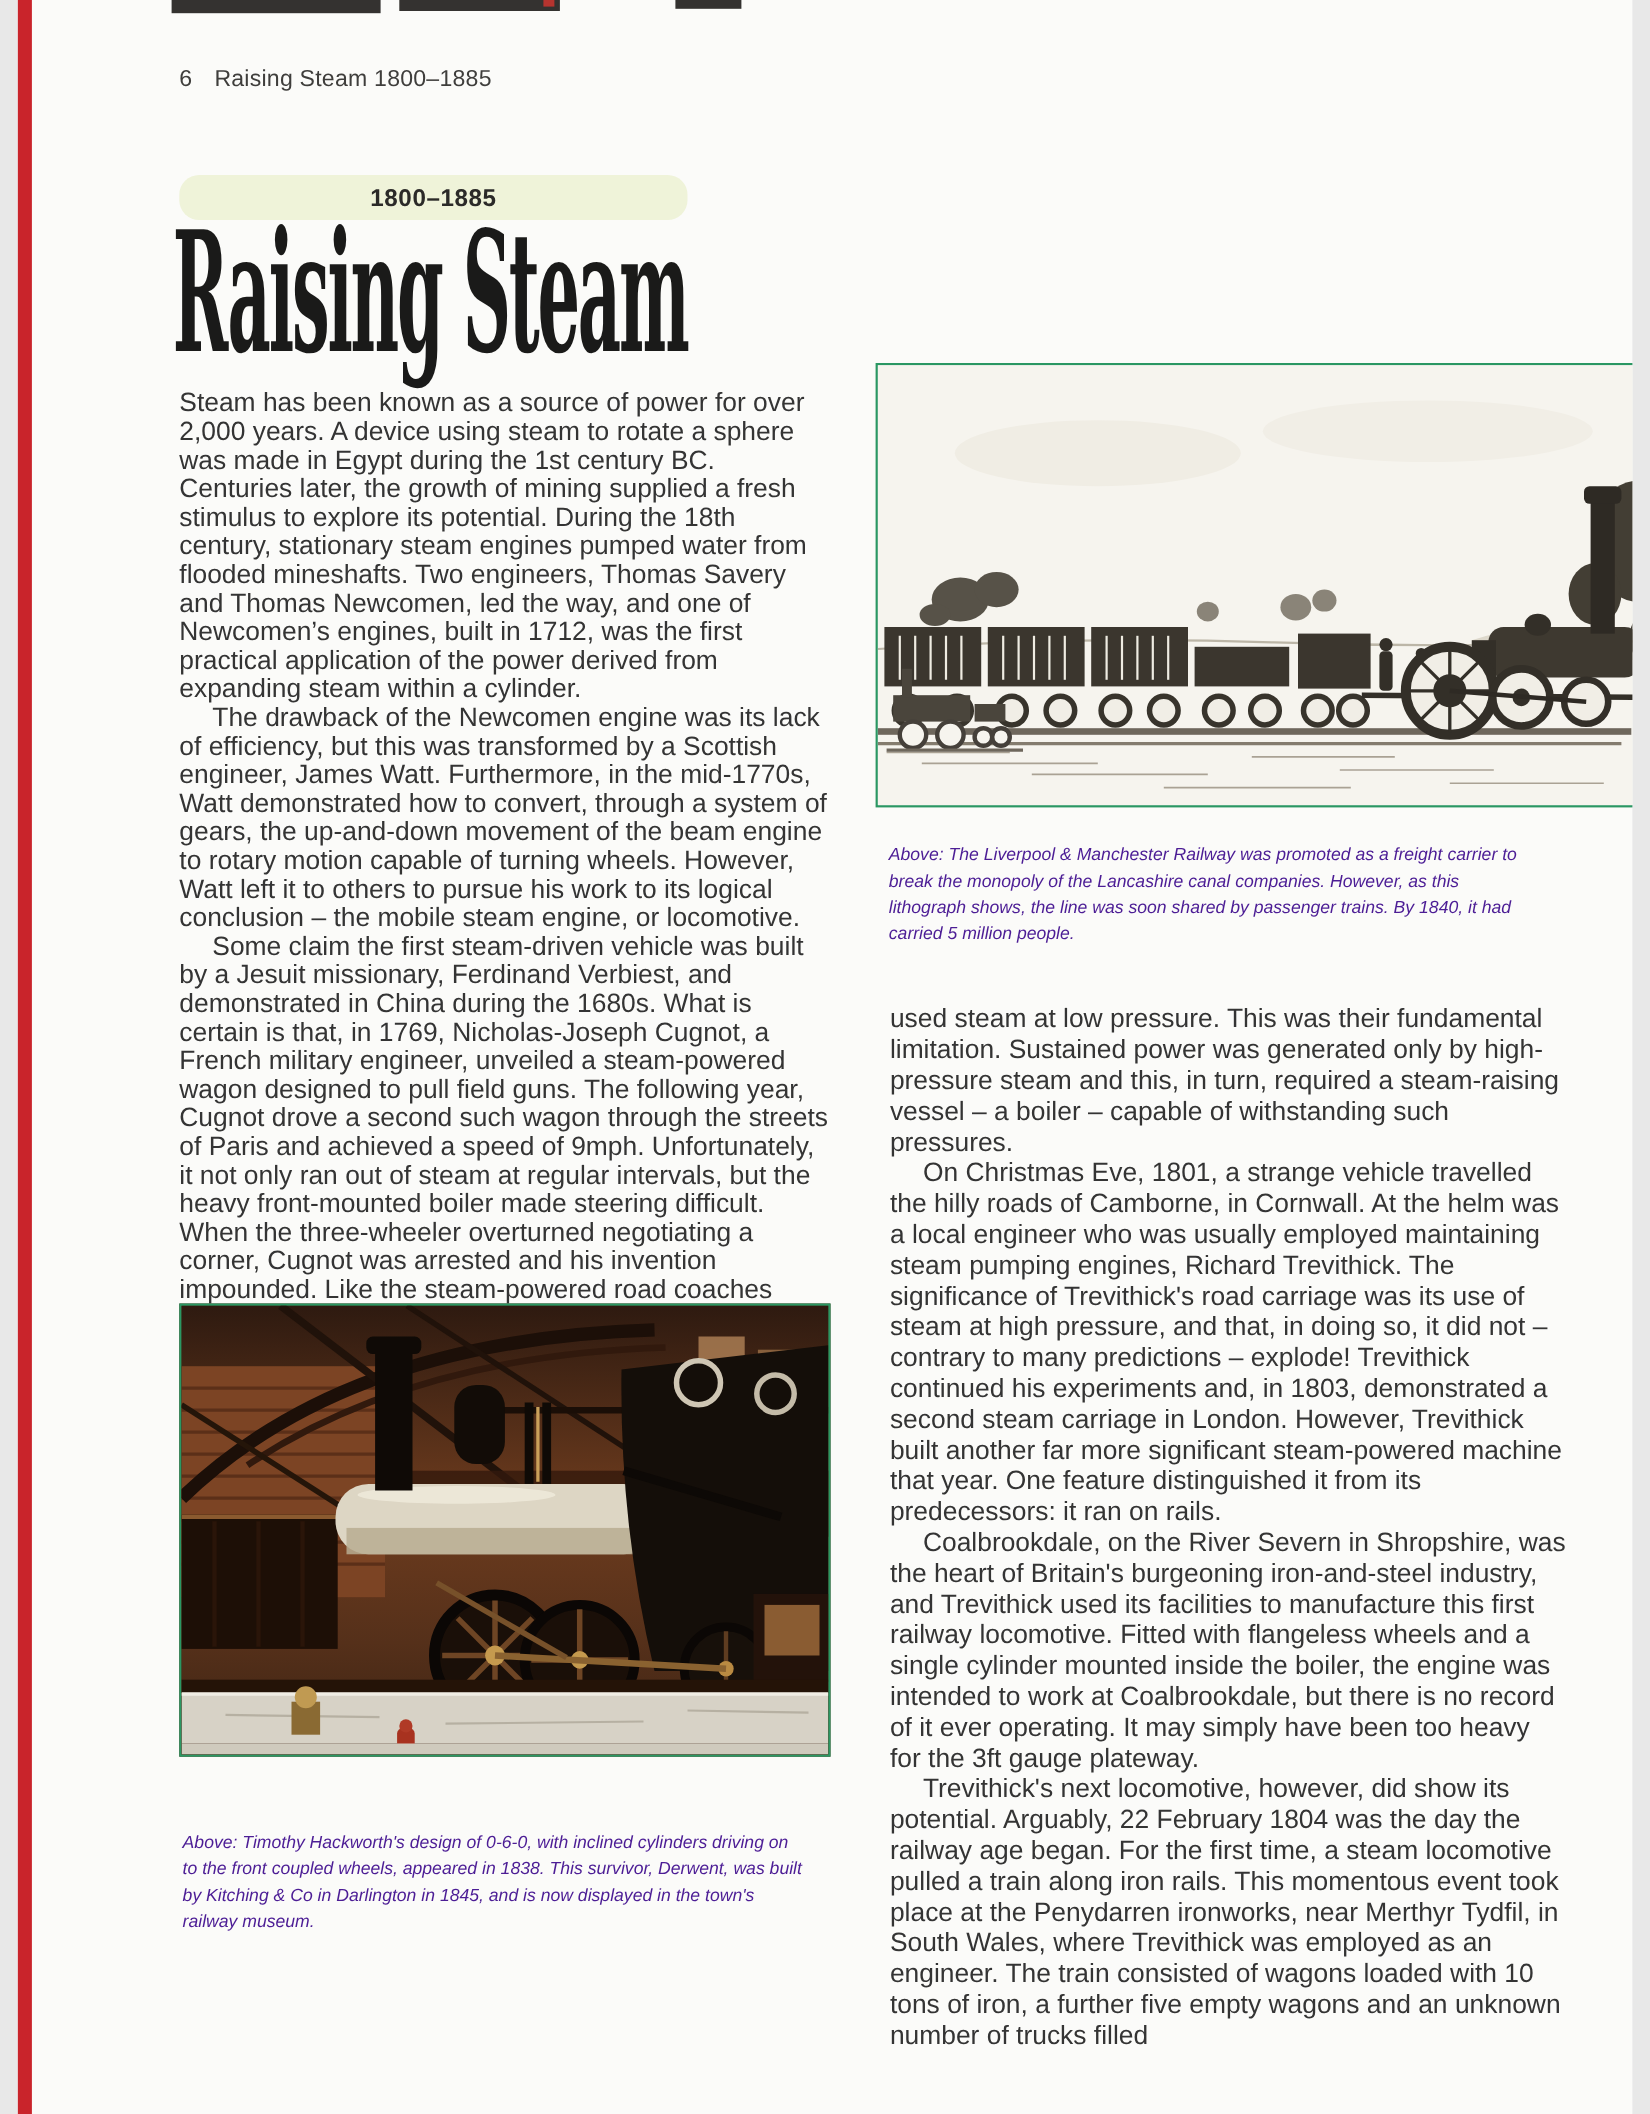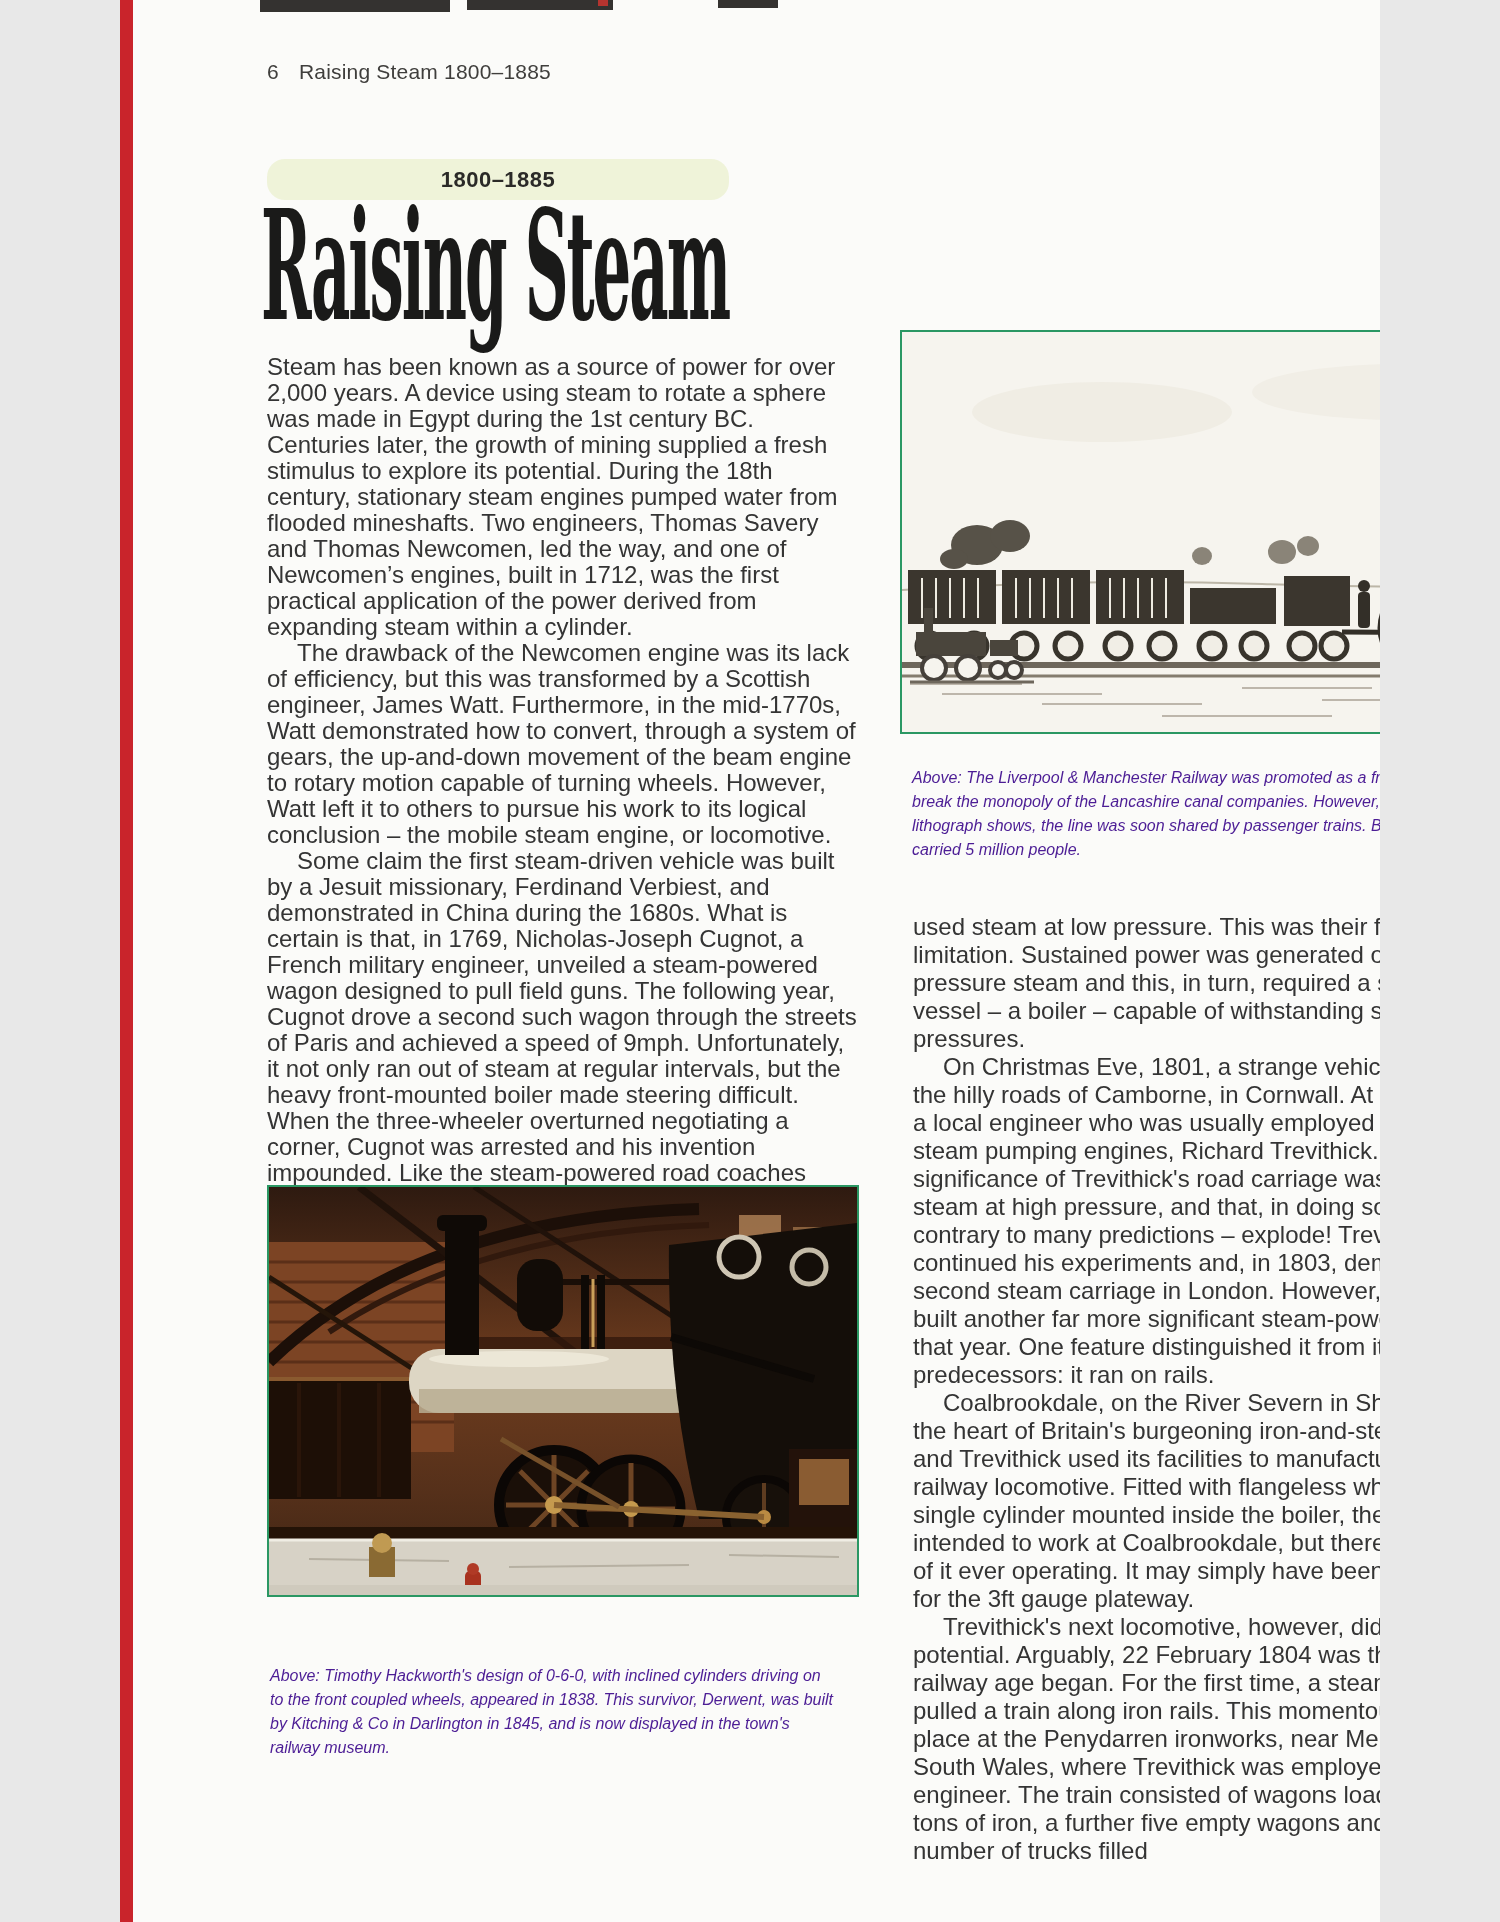--- a/index.html
+++ b/index.html
@@ -1,17 +1,17 @@
 <!DOCTYPE html>
 <html><head>
 <meta charset="utf-8">
 <style>
   html,body{margin:0;padding:0;background:#e8e8e8;}
   .page{
-    position:relative;width:1260px;height:1922px;margin:0 auto;
+    position:relative;width:1468px;height:1922px;margin:0 auto;
     background:#fbfbf9;overflow:hidden;
     font-family:"Liberation Sans","DejaVu Sans",sans-serif;
   }
   
   .spine{position:absolute;left:0;top:0;width:13px;height:1922px;background:#c9242b;}
   
   .strip{position:absolute;top:0;background:#343230;}
   .strip.a{left:140px;width:190px;height:12px;}
   .strip.b{left:347px;width:146px;height:10px;}
   .strip.c{left:598px;width:60px;height:8px;}

